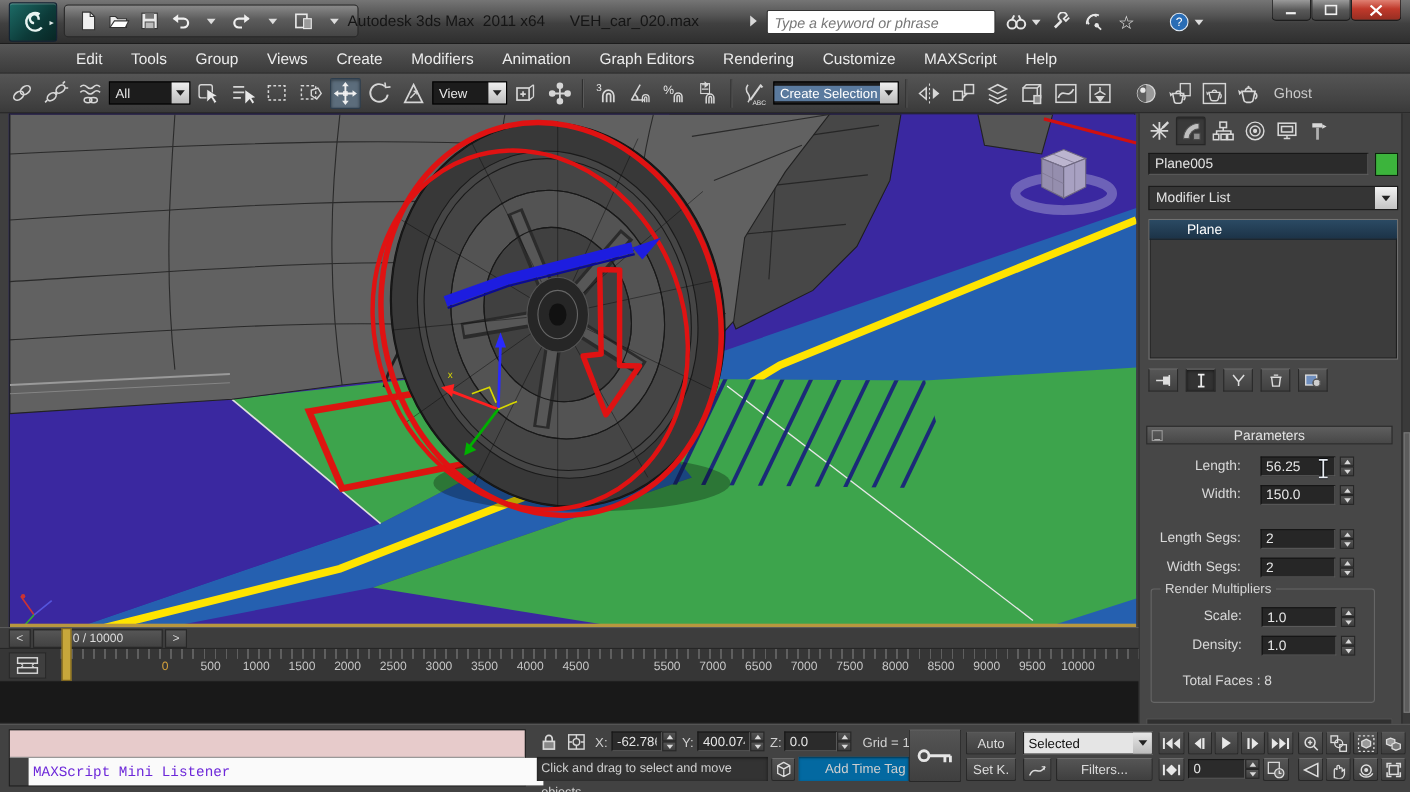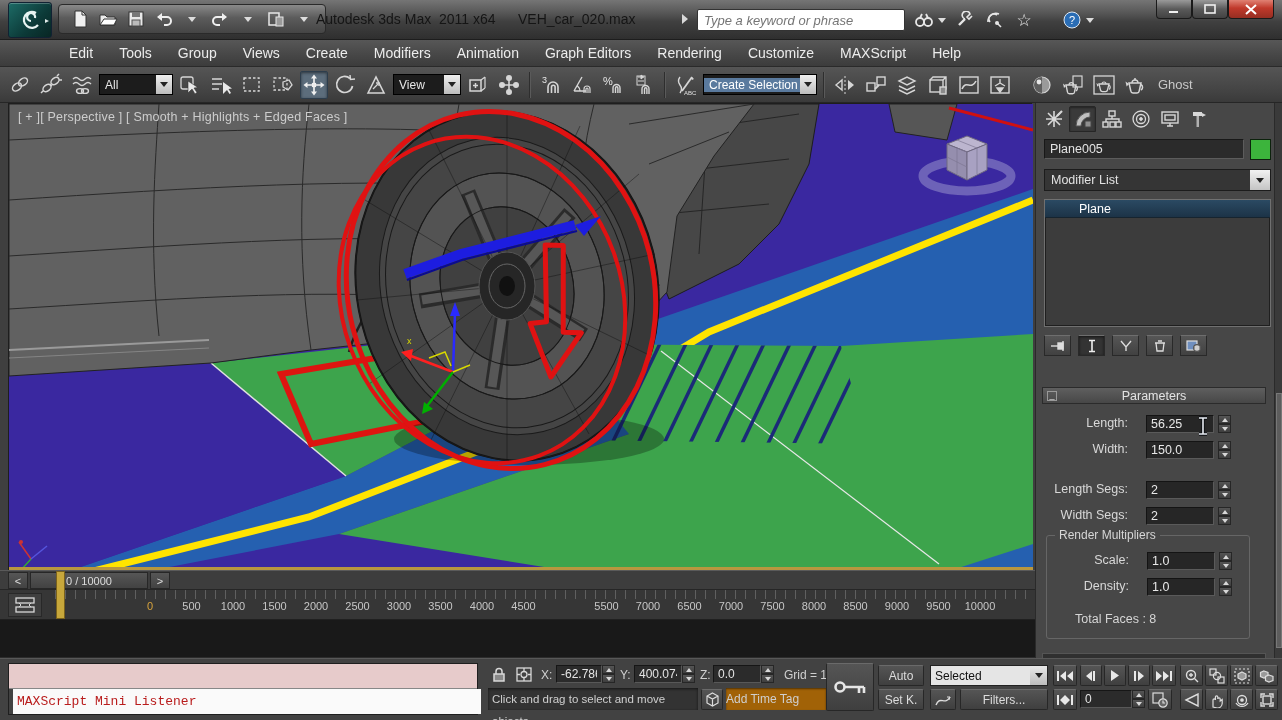--- a/index.html
+++ b/index.html
@@ -100,31 +100,31 @@
   #ruler-labels{position:absolute;left:0;top:10px;width:1035px;height:16px;}
   .tick-label{position:absolute;transform:translateX(-50%);color:#c6c6c6;font-size:11px;}
   .tick-label:first-child{color:#d6a23c;}
   #time-marker{left:56px;top:571px;width:9px;height:48px;background:#c7a73b;border:1px solid #79611c;}
   #dark-strip{left:0;top:620px;width:1035px;height:38px;background:#191919;border-bottom:1px solid #2c2c2c;}
 
   
   #statusbar{left:0;top:658px;width:1282px;height:62px;background:#424242;border-top:1px solid #585858;}
   #listener{position:absolute;left:8px;top:4px;width:470px;height:52px;border:1px solid #1f1f1f;}
   #listener-pink{position:absolute;left:0;top:0;width:468px;height:25px;background:#e7cbcb;border-bottom:1px solid #888;}
-  #listener-white{position:absolute;left:4px;top:25px;width:468px;height:25px;background:#fafafa;
-    font-family:"Liberation Mono",monospace;font-size:13px;color:#b91c1c;line-height:25px;padding-left:4px;}
+  #listener-white{position:absolute;left:17px;top:25px;width:468px;height:25px;background:#fafafa;
+    font-family:"Liberation Mono",monospace;font-size:13px;color:#6d28d9;line-height:25px;padding-left:4px;}
   .sb-lbl{color:#d0d0d0;font-size:12px;}
   .sb-field{position:absolute;background:#2b2b2b;border:1px solid #161616;border-bottom-color:#585858;
     border-right-color:#585858;color:#e4e4e4;font-size:12px;padding:0 4px;height:18px;}
   .sb-btn{position:absolute;background:linear-gradient(#555,#3f3f3f);border:1px solid #272727;border-top-color:#6a6a6a;
     color:#dcdcdc;font-size:12px;display:flex;align-items:center;justify-content:center;border-radius:2px;}
   #prompt-box{position:absolute;left:488px;top:29px;width:210px;height:22px;background:#333;
     box-shadow:inset 0 1px 3px rgba(0,0,0,.6);color:#cfcfcf;font-size:11.5px;line-height:22px;padding-left:4px;}
-  #timetag-box{position:absolute;left:726px;top:29px;width:100px;height:22px;background:#a16207;
-    box-shadow:inset 0 1px 2px rgba(0,0,0,.5);color:#cfcfcf;font-size:12px;line-height:22px;padding-left:0;}
+  #timetag-box{position:absolute;left:726px;top:29px;width:100px;height:22px;background:#0369a1;
+    box-shadow:inset 0 1px 2px rgba(0,0,0,.5);color:#cfcfcf;font-size:12px;line-height:22px;padding-left:24px;}
   #selected-drop{position:absolute;left:930px;top:6px;width:118px;height:21px;background:#e5e5e5;border:1px solid #222;
     display:flex;align-items:center;}
   #selected-drop .txt{flex:1;color:#111;font-size:12px;padding-left:4px;}
   #selected-drop .arr{width:17px;height:100%;background:linear-gradient(#e8e8e8,#bcbcbc);display:flex;align-items:center;justify-content:center;}
   #ibeam-cursor{left:1196px;top:416px;}
 </style>
 </head>
 <body>
 
 <div id="app">
@@ -612,21 +612,20 @@
 
       <g stroke-width="1.5" fill="none">
         <line x1="22" y1="455" x2="10" y2="438" stroke="#cc3333"></line>
         <line x1="22" y1="455" x2="12" y2="466" stroke="#33aa33"></line>
         <line x1="22" y1="455" x2="38" y2="442" stroke="#5555dd"></line>
         <circle cx="12" cy="438" r="2" fill="#cc3333" stroke="none"></circle>
       </g>
       <rect x="0" y="463" width="1024" height="4" fill="#b8973f"></rect>
     </svg>
   </div>
-  <span id="vp-label" class="abs">[ + ][ Perspective ] [ Smooth + Highlights + Edged Faces ]</span>
 
   <div id="cpanel" class="abs">
     <div class="cp-tabs">
       <span class="cp-tab">
         <svg width="20" height="20" viewBox="0 0 20 20" stroke="#d8d8d8" stroke-width="1.6" fill="none">
             <path d="M10,2 v16 M2,10 h16 M4,4 l12,12 M16,4 L4,16"></path>
             <path d="M13,7 l5,-5" stroke-width="2.2"></path>
           </svg>
         </span>
       <span class="cp-tab active">

